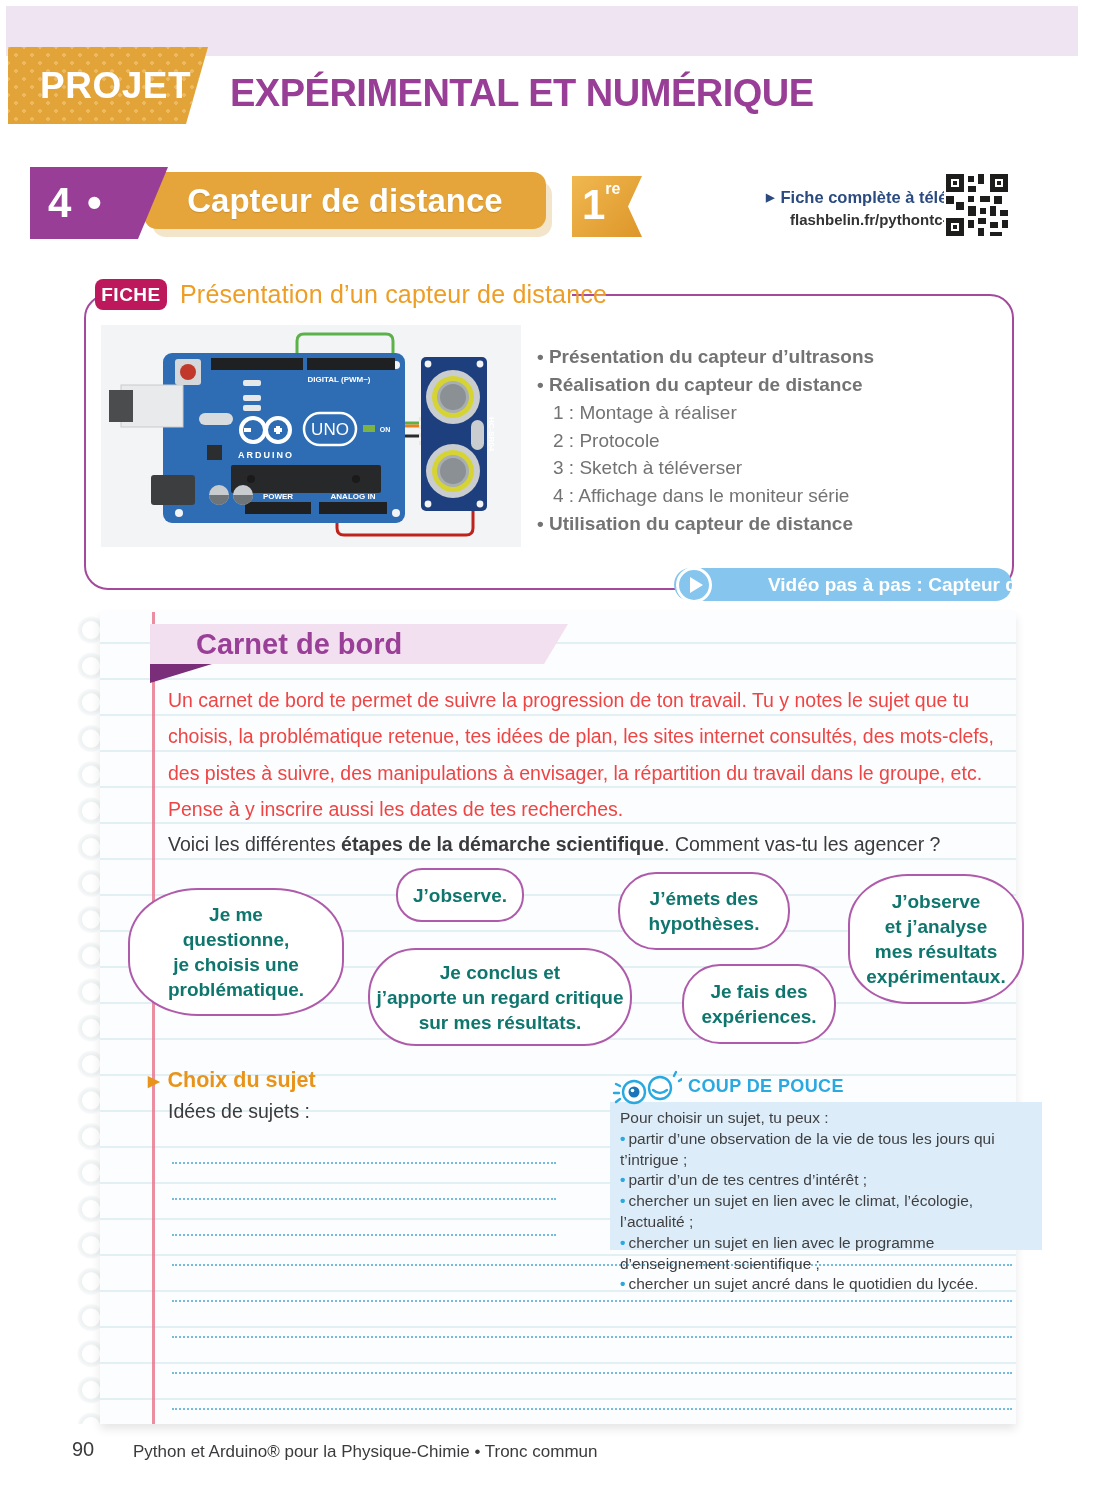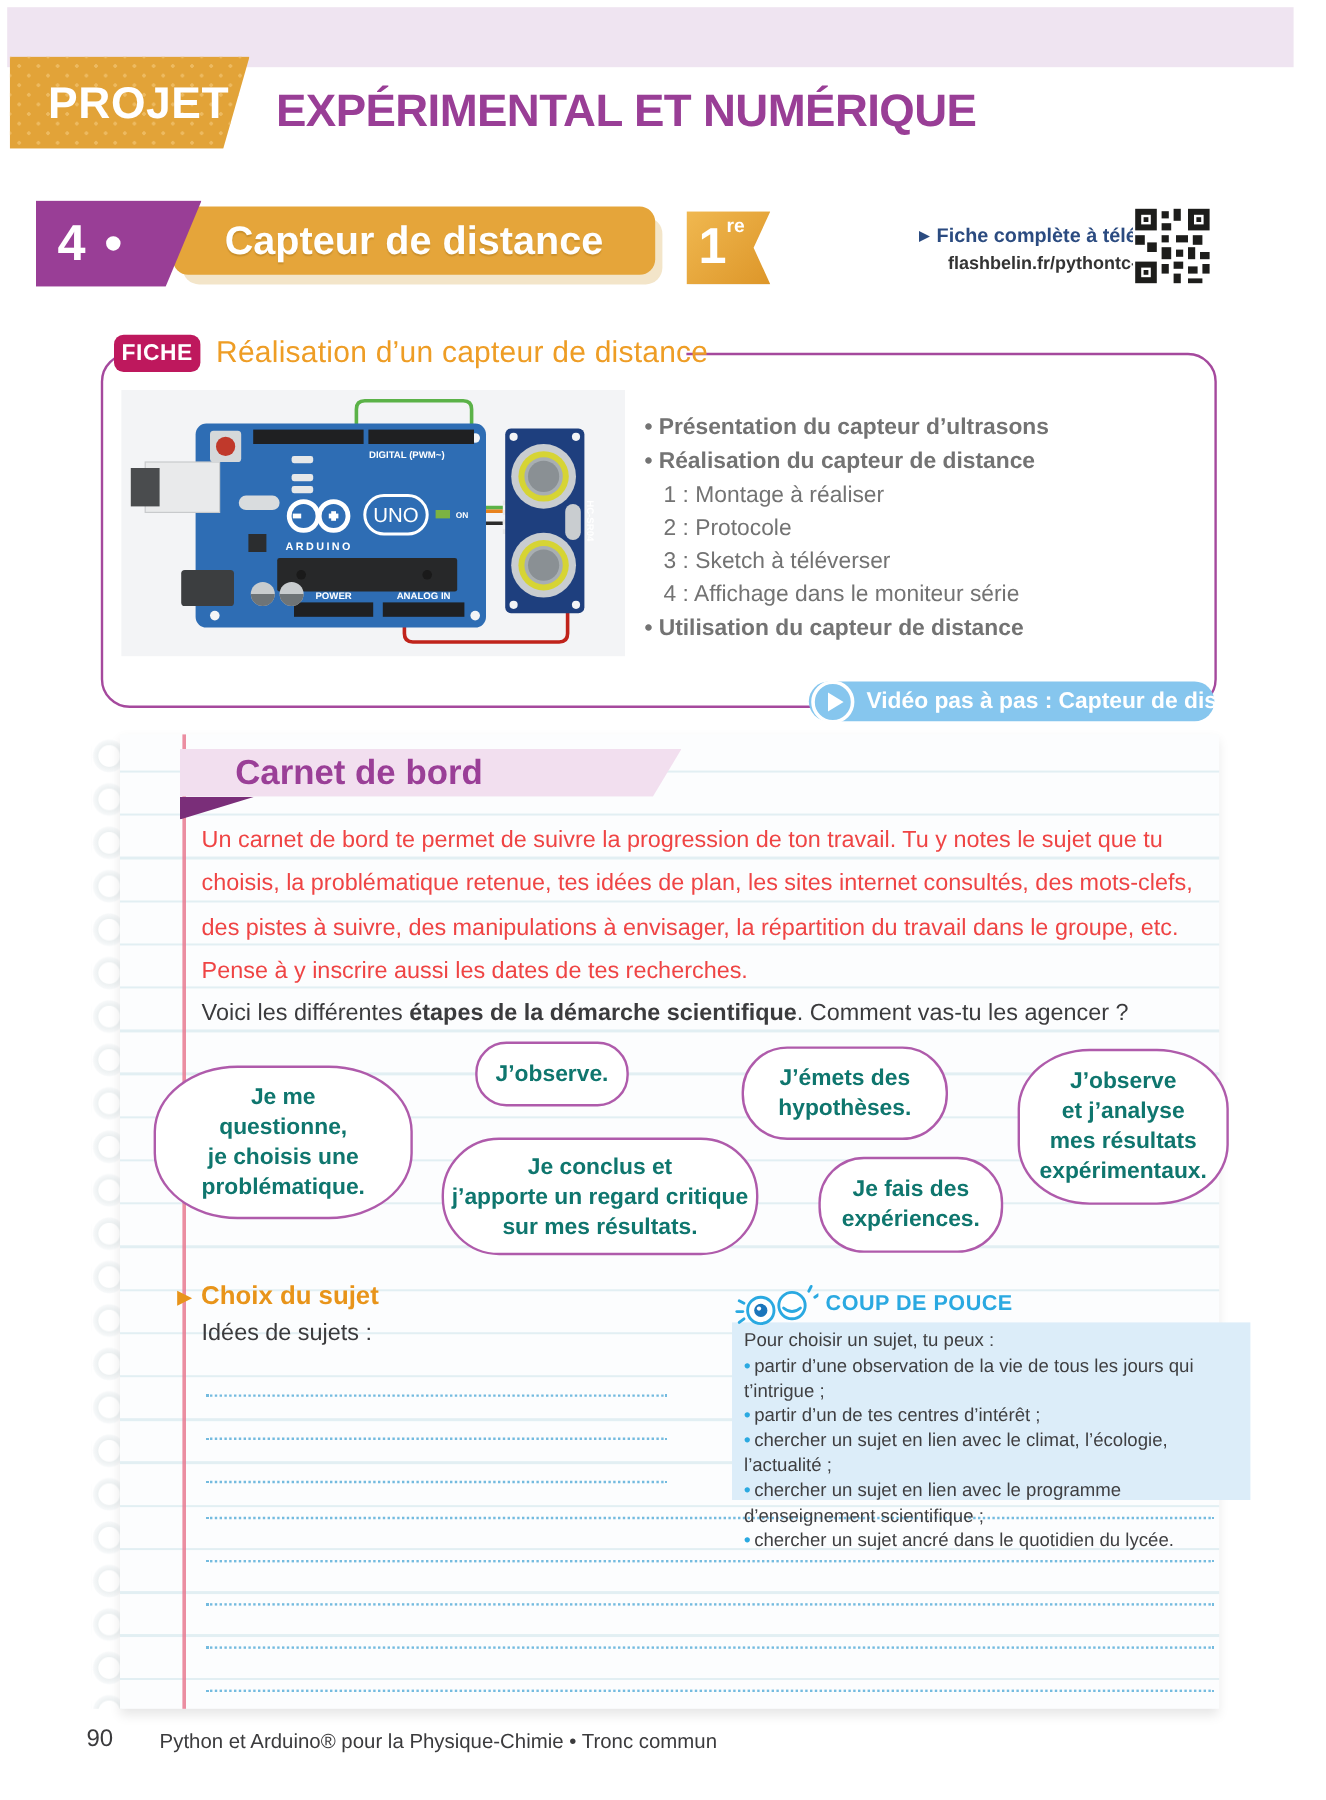--- a/index.html
+++ b/index.html
@@ -44,21 +44,21 @@
     display:flex;align-items:center;justify-content:center;}
   .fiche-badge span{color:#fff;font-weight:bold;font-size:19px;letter-spacing:.5px;}
   .fiche-title{left:180px;top:280px;color:#EE9D25;font-size:25px;letter-spacing:.2px;}
 
   .fiche-list{left:537px;top:340px;width:460px;font-size:19px;color:#737373;}
   .fiche-list .b{font-weight:bold;margin:6px 0 6px 0;}
   .fiche-list .b::before{content:"• ";}
   .fiche-list .s{margin:5.5px 0 5.5px 16px;}
 
   .video-pill{left:674px;top:568px;width:338px;height:33px;background:#86C6EE;border-radius:17px;
-    display:flex;align-items:center;z-index:5;}
+    display:flex;align-items:center;z-index:5;gap:46px;}
   .video-pill .play{width:30px;height:30px;border:3px solid #fff;border-radius:50%;background:#86C6EE;
     margin-left:2px;position:relative;flex:0 0 auto;}
   .video-pill .play::after{content:"";position:absolute;left:11px;top:7px;border-left:13px solid #fff;
     border-top:8px solid transparent;border-bottom:8px solid transparent;}
   .video-pill span{color:#fff;font-weight:bold;font-size:19px;margin-left:10px;white-space:nowrap;}
 
   
   .paper{left:100px;top:612px;width:916px;height:812px;background-color:#FCFDFE;
     background-image:repeating-linear-gradient(to bottom,transparent 0 34px,#E2EFF3 34px 36px);
     background-position:0 -4px;box-shadow:0 5px 9px rgba(0,0,0,.10);}
@@ -167,21 +167,21 @@
     <rect x="9" y="9" width="4" height="4" fill="#1d1d1b"></rect>
       <rect x="53" y="9" width="4" height="4" fill="#1d1d1b"></rect>
       <rect x="9" y="53" width="4" height="4" fill="#1d1d1b"></rect>
   </svg>
 
   <div class="abs fiche-box"></div>
   <div class="abs fiche-topmask"></div>
   <div class="abs fiche-badge">
     <span>FICHE</span>
   </div>
-  <div class="abs fiche-title">Réalisation d’un capteur de distance</div>
+  <div class="abs fiche-title">Présentation d’un capteur de distance</div>
 
   <svg class="abs" style="left:101px;top:325px;" width="420" height="222" viewBox="0 0 420 222">
     <rect width="420" height="222" fill="#F3F4F6"></rect>
 
     <path d="M196 34 V16 Q196 9 203 9 H285 Q292 9 292 16 V98 H318" fill="none" stroke="#5BB248" stroke-width="3"></path>
     <path d="M186 36 V94 Q186 101 193 101 H318" fill="none" stroke="#E8821E" stroke-width="3"></path>
     <path d="M224 176 V118 Q224 111 231 111 H318" fill="none" stroke="#2B2B2B" stroke-width="3"></path>
     <path d="M236 190 V203 Q236 210 243 210 H365 Q372 210 372 203 V122" fill="none" stroke="#C0231B" stroke-width="3"></path>
 
     <g>

